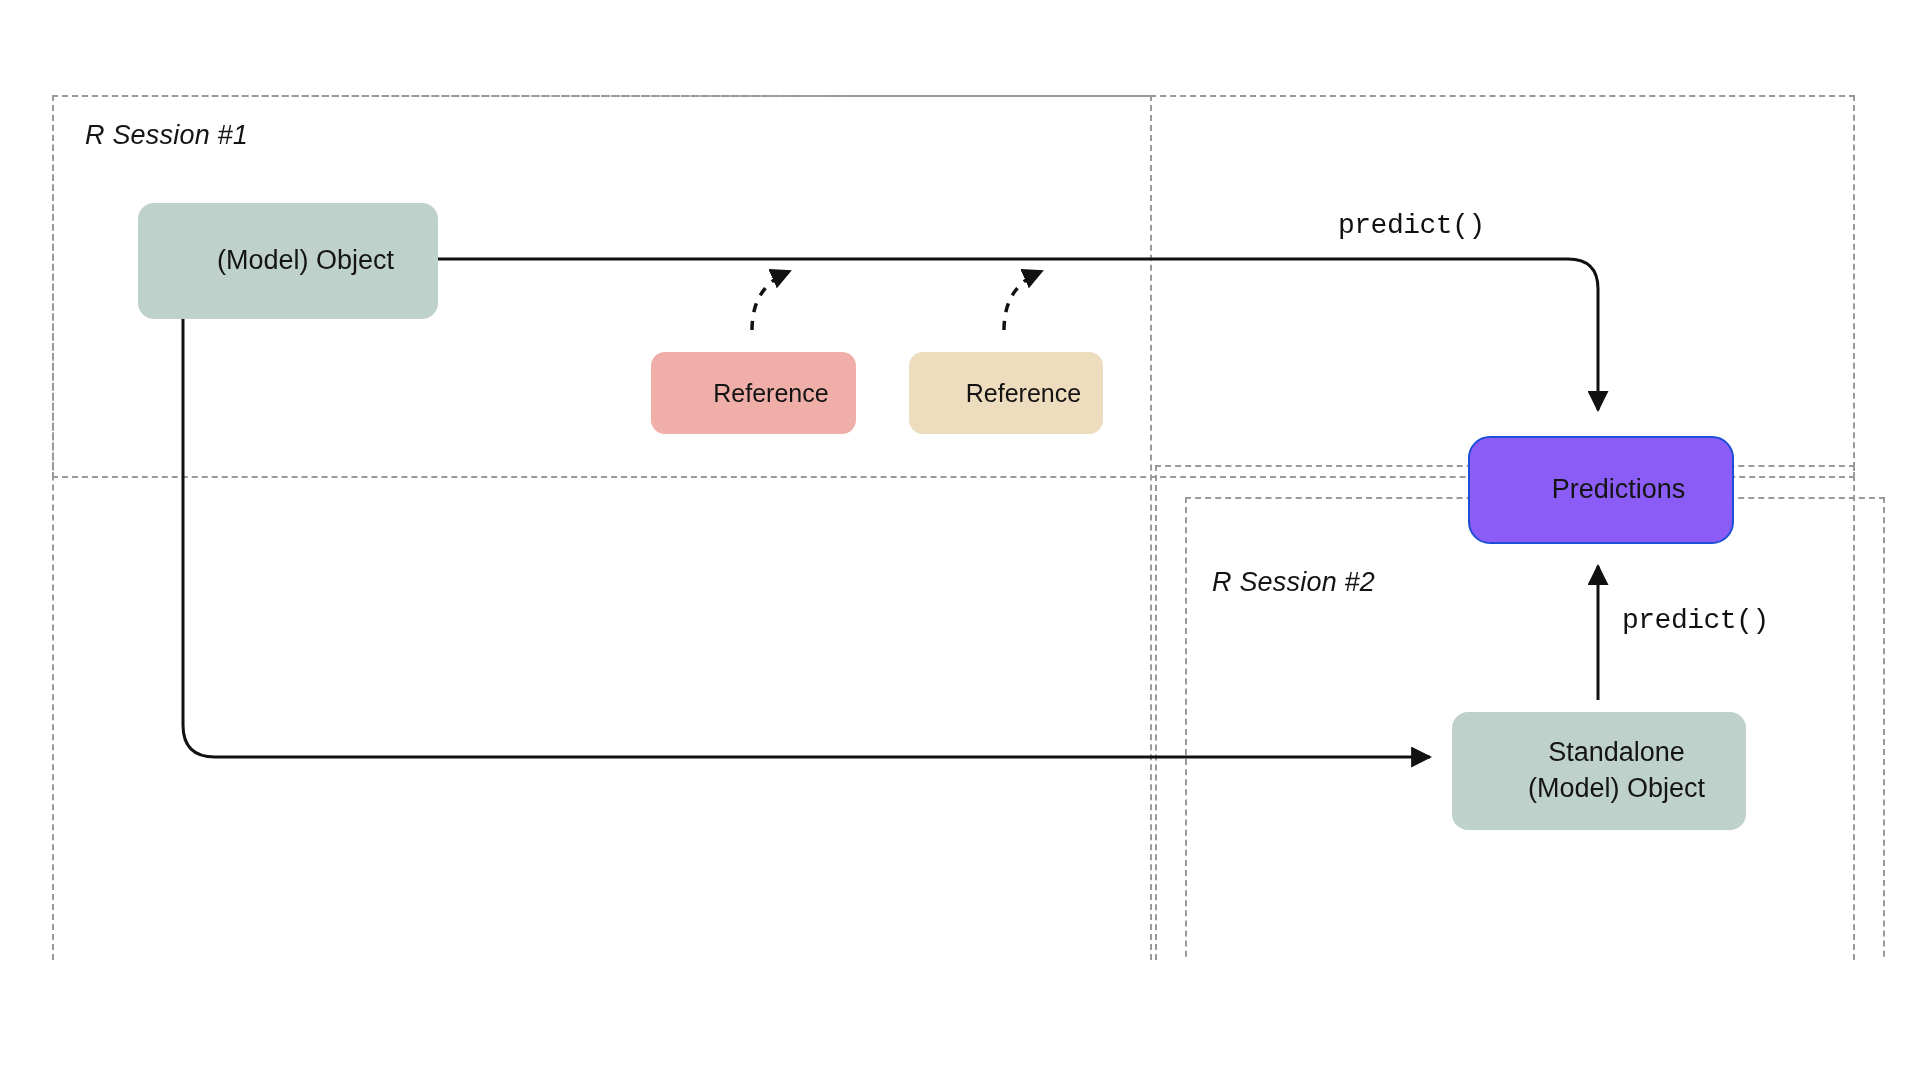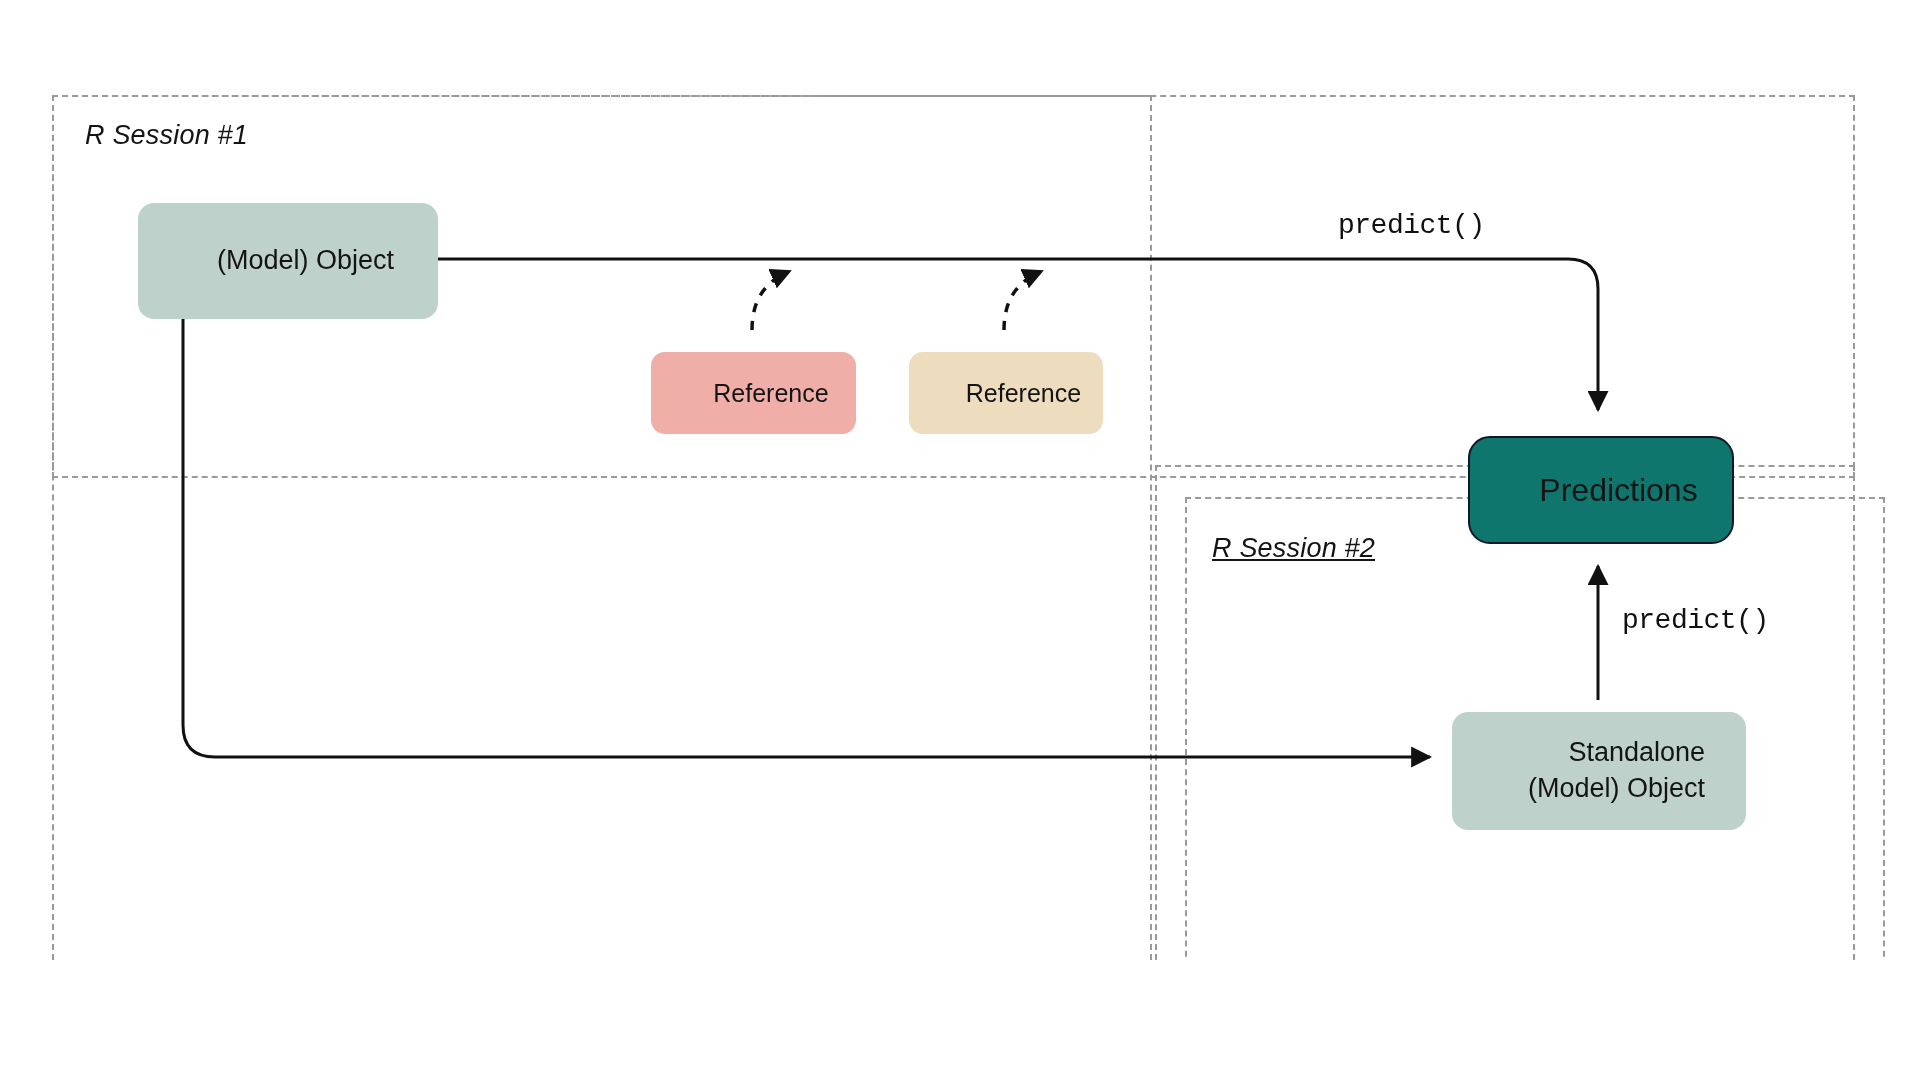--- a/index.html
+++ b/index.html
@@ -43,21 +43,21 @@
     white-space: nowrap;
   }
 
   
   .node {
     position: absolute;
     box-sizing: border-box;
     display: flex;
     align-items: center;
     justify-content: center;
-    text-align: right;
+    text-align: center;
     color: #141414;
     line-height: 1.32;
     white-space: pre-line;
     padding-left: 35px;
   }
   .node-model {
     background: #bed1cb;
     border-radius: 16px;
     font-size: 27px;
   }
@@ -65,24 +65,24 @@
     background: #efafa8;
     border-radius: 14px;
     font-size: 25px;
   }
   .node-ref-cream {
     background: #eedcbe;
     border-radius: 14px;
     font-size: 25px;
   }
   .node-outline {
-    background: #0f766e;
-    border: 2px solid #0f172a;
+    background: #8b5cf6;
+    border: 2px solid #1d4ed8;
     border-radius: 22px;
-    font-size: 32px;
+    font-size: 27px;
   }
 
   
   .edge-label {
     position: absolute;
     font-family: "Liberation Mono", "DejaVu Sans Mono", monospace;
     font-size: 28px;
     font-weight: 400;
     color: #111111;
     white-space: nowrap;
@@ -97,21 +97,21 @@
   <div class="session" style="left:52px; top:95px; width:1803px; height:383px;"></div>
 
   <div class="session" style="left:52px; top:95px; width:1100px; height:905px;"></div>
 
   <div class="session" style="left:1155px; top:465px; width:700px; height:535px;"></div>
 
   <div class="session" style="left:1185px; top:497px; width:700px; height:500px;"></div>
 
   <div class="session-label" style="left:85px; top:120px;">R Session #1</div>
 
-  <div class="session-label" style="left:1212px; top:533px;text-decoration:underline;">R Session #2</div>
+  <div class="session-label" style="left:1212px; top:567px;">R Session #2</div>
 
   <svg id="wires" viewBox="0 0 1920 1080">
     <defs>
       <marker id="arrowhead" viewBox="0 0 10 10" refX="9" refY="5" markerWidth="7" markerHeight="7" orient="auto-start-reverse">
         <path d="M 0 0 L 10 5 L 0 10 z" fill="#111111"></path>
       </marker>
       <marker id="arrowhead-sm" viewBox="0 0 10 10" refX="8" refY="5" markerWidth="6" markerHeight="6" orient="auto-start-reverse">
         <path d="M 0 0 L 10 5 L 0 10 z" fill="#111111"></path>
       </marker>
     </defs>

